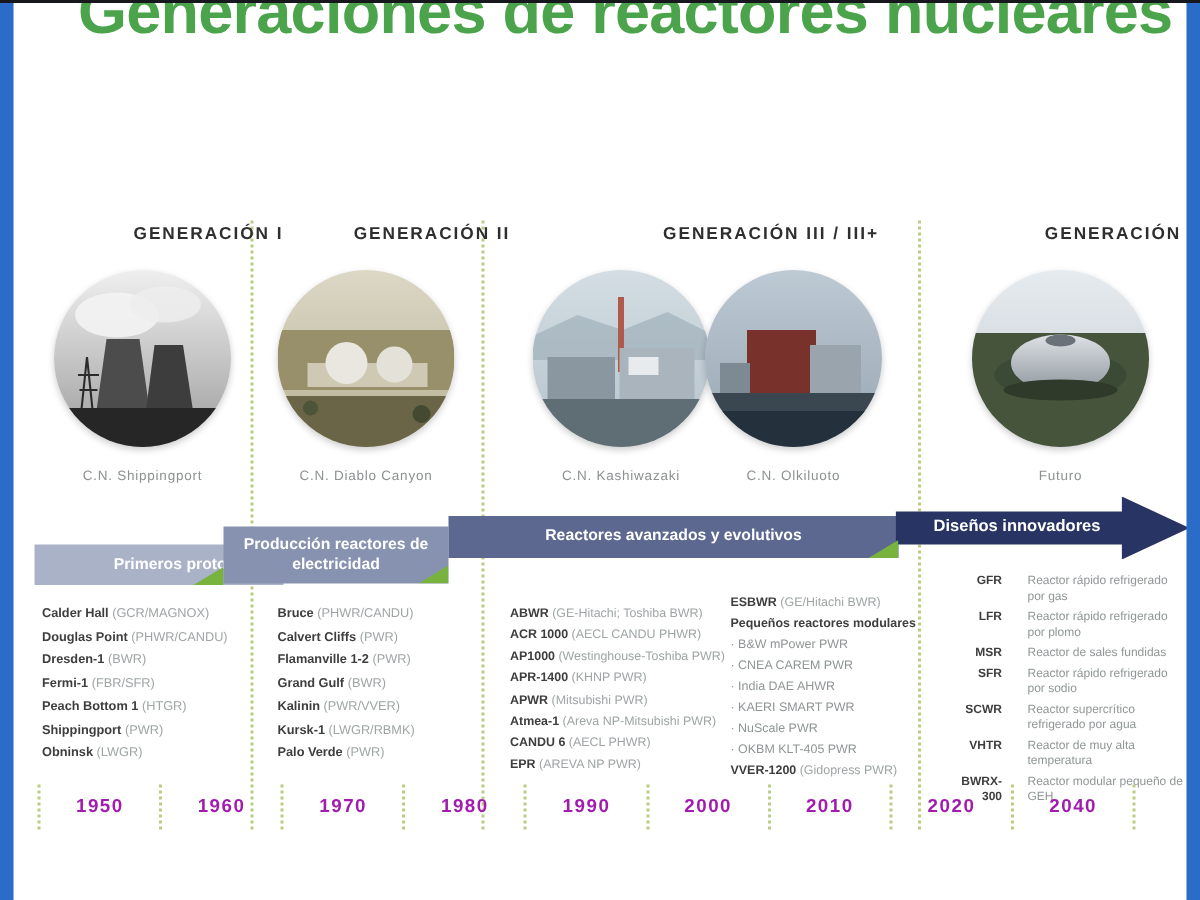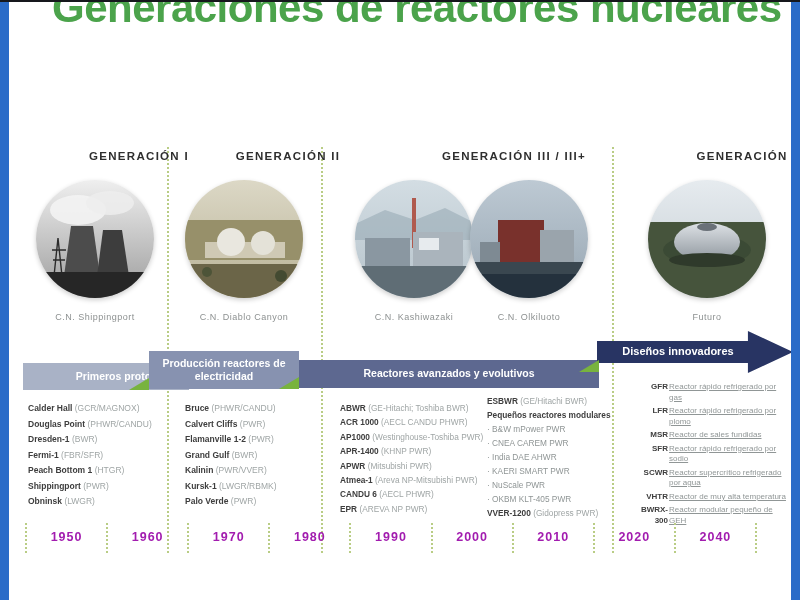--- a/index.html
+++ b/index.html
@@ -21,41 +21,41 @@
          box-shadow:0 2px 5px rgba(0,0,0,.2);}
   .photo svg{display:block;width:118px;height:118px;}
 
   .caption{position:absolute;top:312px;font-size:9px;color:#8d9191;letter-spacing:.5px;
            text-align:center;transform:translateX(-50%);white-space:nowrap;}
 
   .banner{position:absolute;color:#fff;font-weight:bold;display:flex;align-items:center;
           justify-content:center;text-align:center;line-height:1.25;}
   .b1{left:23px;top:363px;width:126px;height:27px;background:#a9b2c6;font-size:10.5px;padding-left:40px;}
   .b2{left:149px;top:351px;width:150px;height:38px;background:#8792b0;font-size:10.5px;padding:0 6px;box-sizing:border-box;}
-  .b3{left:299px;top:344px;width:300px;height:28px;background:#5d6890;font-size:10.5px;margin-top:16px;}
+  .b3{left:299px;top:344px;width:300px;height:28px;background:#5d6890;font-size:10.5px;}
   .b4{left:597px;top:331px;width:196px;height:42px;background:#283463;font-size:11px;
       clip-path:polygon(0 24%,77% 24%,77% 0,100% 50%,77% 100%,77% 76%,0 76%);padding-right:34px;box-sizing:border-box;}
   .gtri{position:absolute;background:#78b33e;clip-path:polygon(100% 0,100% 100%,0 100%);}
   .t1{left:129px;top:378px;width:20px;height:12px;}
   .t2{left:279px;top:377px;width:20px;height:12px;}
   .t3{left:579px;top:360px;width:20px;height:12px;}
 
   .list{position:absolute;font-size:8.5px;line-height:15.5px;white-space:nowrap;}
   .list3{font-size:8.3px;line-height:14.4px;}
   .list3b{font-size:8.3px;line-height:14px;}
   .nm{font-weight:bold;color:#3e3e3e;}
   .dt{color:#9fa5a5;}
   .bullet{color:#8f9595;}
   .bullet::before{content:"· ";}
   .smr-h{font-weight:bold;color:#3e3e3e;}
 
   .gen4-list{position:absolute;left:628px;top:382px;width:162px;display:flex;flex-direction:column;gap:3px;}
-  .g4item{display:grid;grid-template-columns:40px 1fr;column-gap:1px;font-size:8px;line-height:10.5px;}
+  .g4item{display:grid;grid-template-columns:40px 1fr;column-gap:17px;font-size:8px;line-height:10.5px;}
   .g4term{font-weight:bold;color:#3e3e3e;text-align:right;}
-  .g4desc{color:#909696;text-decoration:underline;}
+  .g4desc{color:#909696;}
 
   .timeline{position:absolute;left:25px;top:523px;width:732px;height:30px;display:flex;}
   .ycell{flex:1;position:relative;border-left:2px dotted #b9cd85;}
   .ycell:last-child{border-right:2px dotted #b9cd85;}
   .ycell span{position:absolute;top:7px;left:0;width:100%;text-align:center;font-weight:bold;
               font-size:12.5px;color:#a21caf;letter-spacing:1px;}
 </style>
 </head>
 <body>
 

